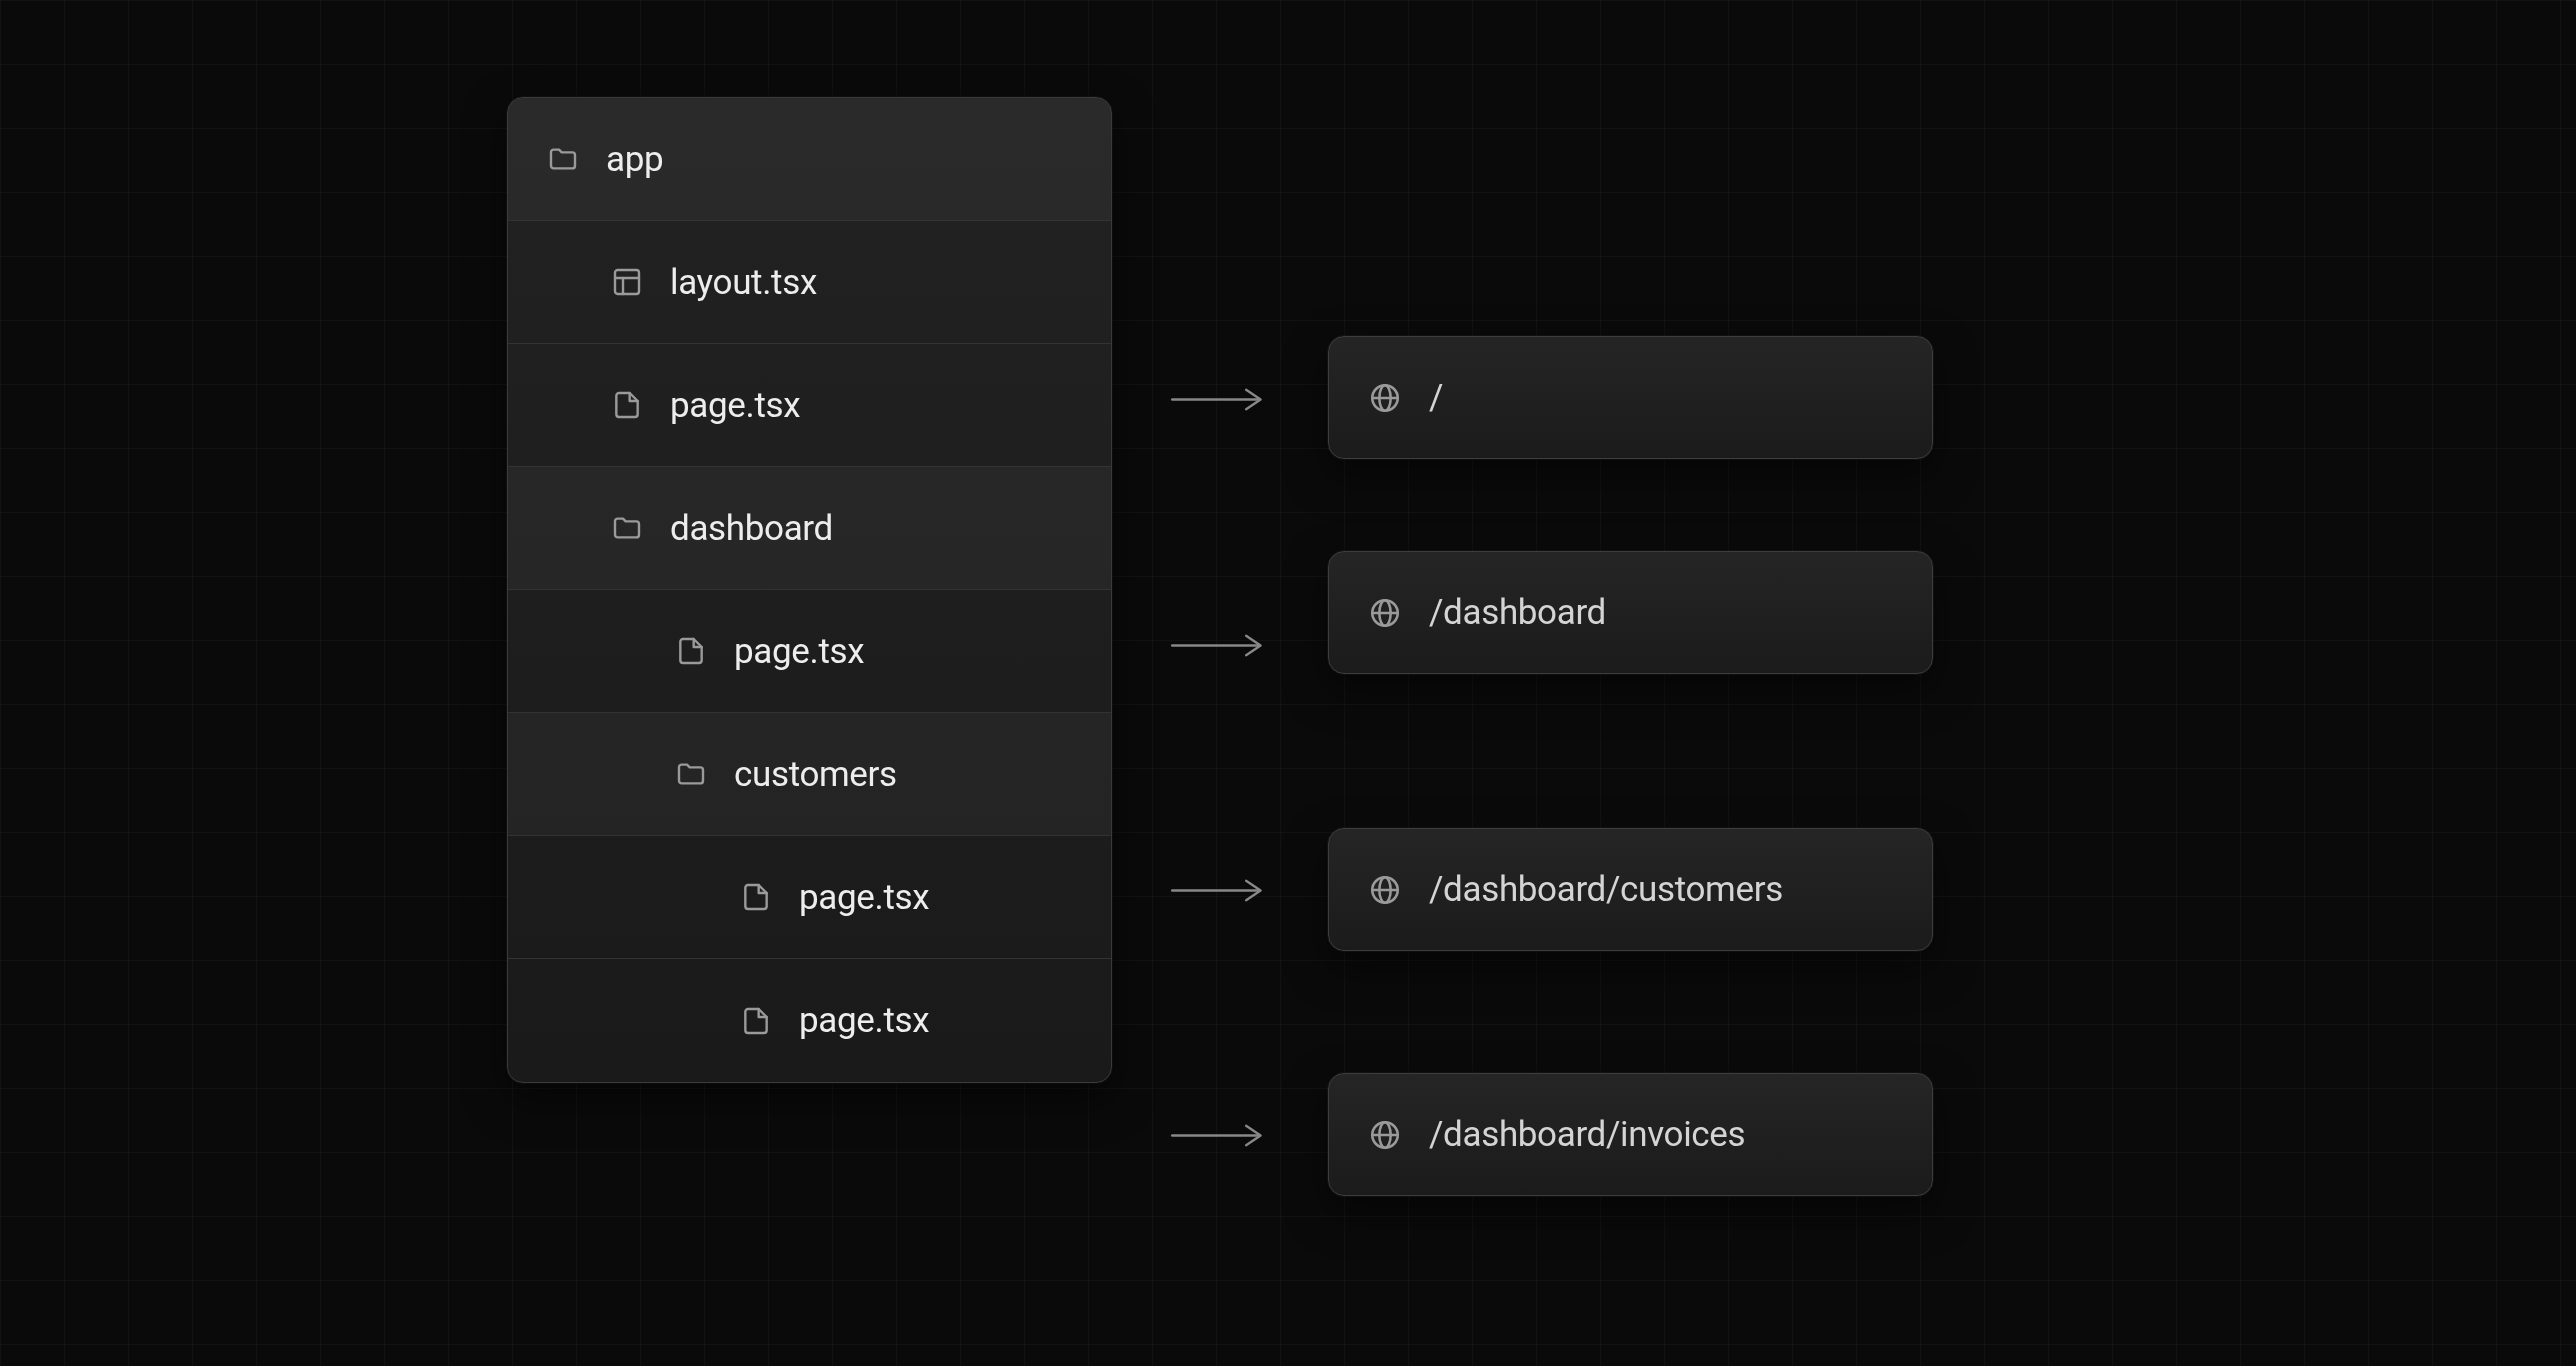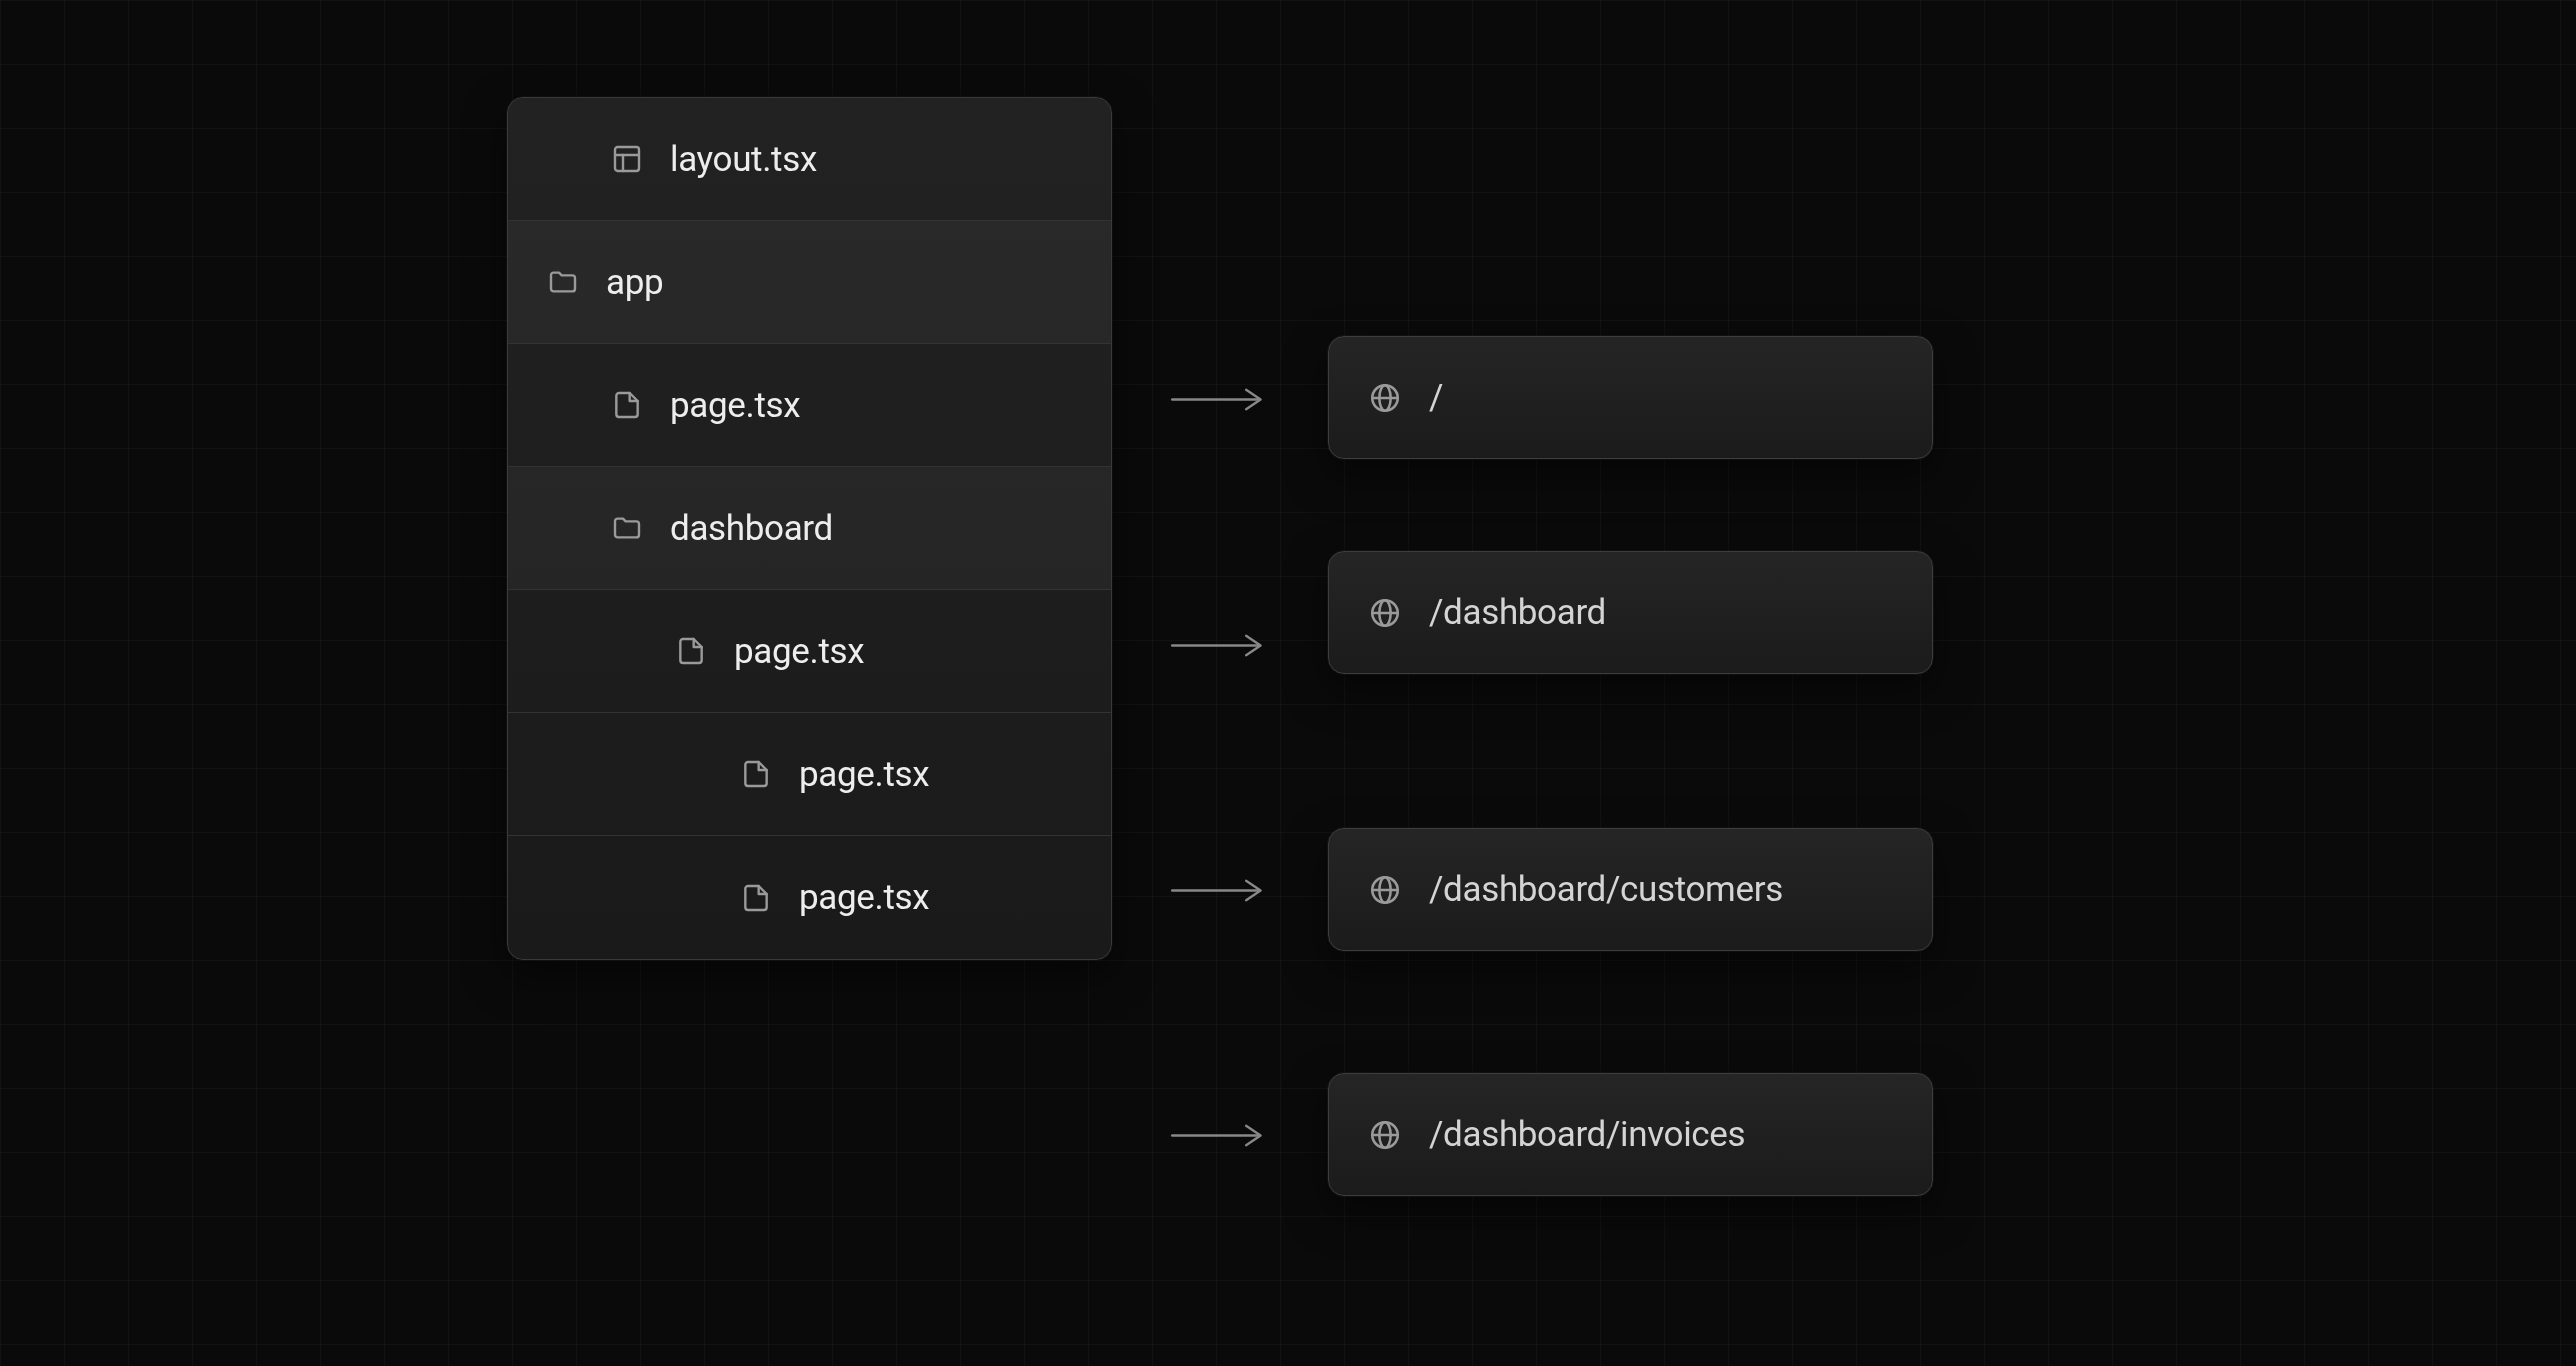--- a/index.html
+++ b/index.html
@@ -107,69 +107,77 @@
 </style>
 </head>
 <body>
 
 <div class="grid-bg"></div>
 
 <div class="canvas" style="transform: scale(1);">
 
   <div class="tree">
 
+    <div class="row row-folder">
+      <span class="icon">
+        <svg viewBox="0 0 24 24" fill="none" stroke="currentColor" stroke-width="1.8" stroke-linecap="round" stroke-linejoin="round">
+            <path d="M3 7a2 2 0 0 1 2-2h4l2 2h8a2 2 0 0 1 2 2v8a2 2 0 0 1-2 2H5a2 2 0 0 1-2-2V7z"></path>
+          </svg>
+      </span>
+      <span class="label">app</span>
+    </div>
+
     <div class="row row-file indent-1">
       <span class="icon">
         <svg viewBox="0 0 24 24" fill="none" stroke="currentColor" stroke-width="1.8" stroke-linecap="round" stroke-linejoin="round">
             <rect x="3" y="3" width="18" height="18" rx="2"></rect>
             <line x1="3" y1="9" x2="21" y2="9"></line>
             <line x1="9" y1="9" x2="9" y2="21"></line>
           </svg>
       </span>
       <span class="label">layout.tsx</span>
     </div>
 
-    <div class="row row-folder">
+    <div class="row row-file indent-1">
+      <span class="icon">
+        <svg viewBox="0 0 24 24" fill="none" stroke="currentColor" stroke-width="1.8" stroke-linecap="round" stroke-linejoin="round">
+            <path d="M14 3H6a2 2 0 0 0-2 2v14a2 2 0 0 0 2 2h12a2 2 0 0 0 2-2V9z"></path>
+            <path d="M14 3v6h6"></path>
+          </svg>
+      </span>
+      <span class="label">page.tsx</span>
+    </div>
+
+    <div class="row row-folder indent-1">
       <span class="icon">
         <svg viewBox="0 0 24 24" fill="none" stroke="currentColor" stroke-width="1.8" stroke-linecap="round" stroke-linejoin="round">
             <path d="M3 7a2 2 0 0 1 2-2h4l2 2h8a2 2 0 0 1 2 2v8a2 2 0 0 1-2 2H5a2 2 0 0 1-2-2V7z"></path>
           </svg>
       </span>
-      <span class="label">app</span>
-    </div>
-
-    <div class="row row-file indent-1">
-      <span class="icon">
-        <svg viewBox="0 0 24 24" fill="none" stroke="currentColor" stroke-width="1.8" stroke-linecap="round" stroke-linejoin="round">
-            <path d="M14 3H6a2 2 0 0 0-2 2v14a2 2 0 0 0 2 2h12a2 2 0 0 0 2-2V9z"></path>
-            <path d="M14 3v6h6"></path>
-          </svg>
-      </span>
-      <span class="label">page.tsx</span>
-    </div>
-
-    <div class="row row-folder indent-1">
+      <span class="label">dashboard</span>
+    </div>
+
+    <div class="row row-file indent-2">
+      <span class="icon">
+        <svg viewBox="0 0 24 24" fill="none" stroke="currentColor" stroke-width="1.8" stroke-linecap="round" stroke-linejoin="round">
+            <path d="M14 3H6a2 2 0 0 0-2 2v14a2 2 0 0 0 2 2h12a2 2 0 0 0 2-2V9z"></path>
+            <path d="M14 3v6h6"></path>
+          </svg>
+      </span>
+      <span class="label">page.tsx</span>
+    </div>
+
+    <div class="row row-folder indent-2">
       <span class="icon">
         <svg viewBox="0 0 24 24" fill="none" stroke="currentColor" stroke-width="1.8" stroke-linecap="round" stroke-linejoin="round">
             <path d="M3 7a2 2 0 0 1 2-2h4l2 2h8a2 2 0 0 1 2 2v8a2 2 0 0 1-2 2H5a2 2 0 0 1-2-2V7z"></path>
           </svg>
       </span>
-      <span class="label">dashboard</span>
-    </div>
-
-    <div class="row row-file indent-2">
-      <span class="icon">
-        <svg viewBox="0 0 24 24" fill="none" stroke="currentColor" stroke-width="1.8" stroke-linecap="round" stroke-linejoin="round">
-            <path d="M14 3H6a2 2 0 0 0-2 2v14a2 2 0 0 0 2 2h12a2 2 0 0 0 2-2V9z"></path>
-            <path d="M14 3v6h6"></path>
-          </svg>
-      </span>
-      <span class="label">page.tsx</span>
-    </div>
-
+      <span class="label">customers</span>
+    </div>
 
     <div class="row row-file indent-3">
       <span class="icon">
         <svg viewBox="0 0 24 24" fill="none" stroke="currentColor" stroke-width="1.8" stroke-linecap="round" stroke-linejoin="round">
             <path d="M14 3H6a2 2 0 0 0-2 2v14a2 2 0 0 0 2 2h12a2 2 0 0 0 2-2V9z"></path>
             <path d="M14 3v6h6"></path>
           </svg>
       </span>
       <span class="label">page.tsx</span>
     </div>

